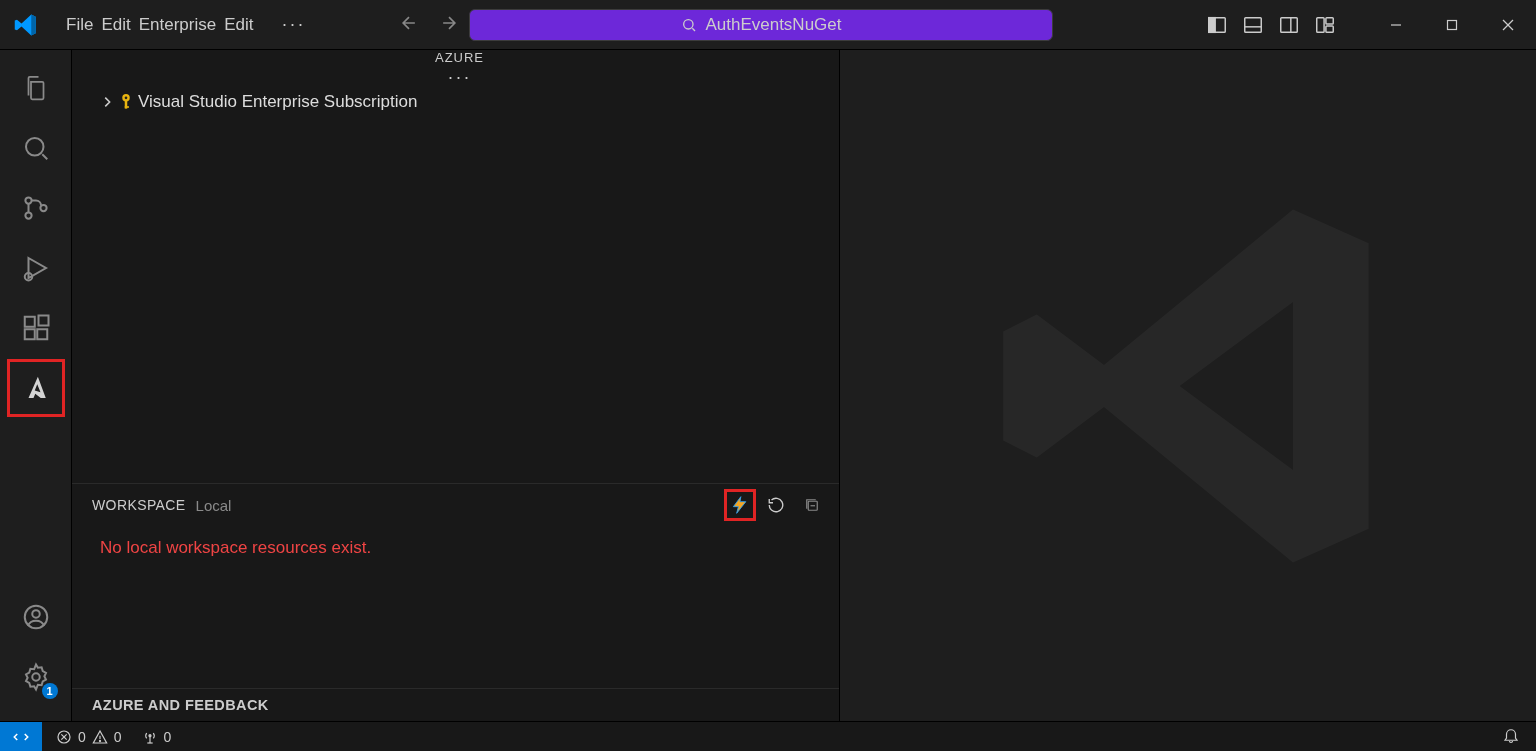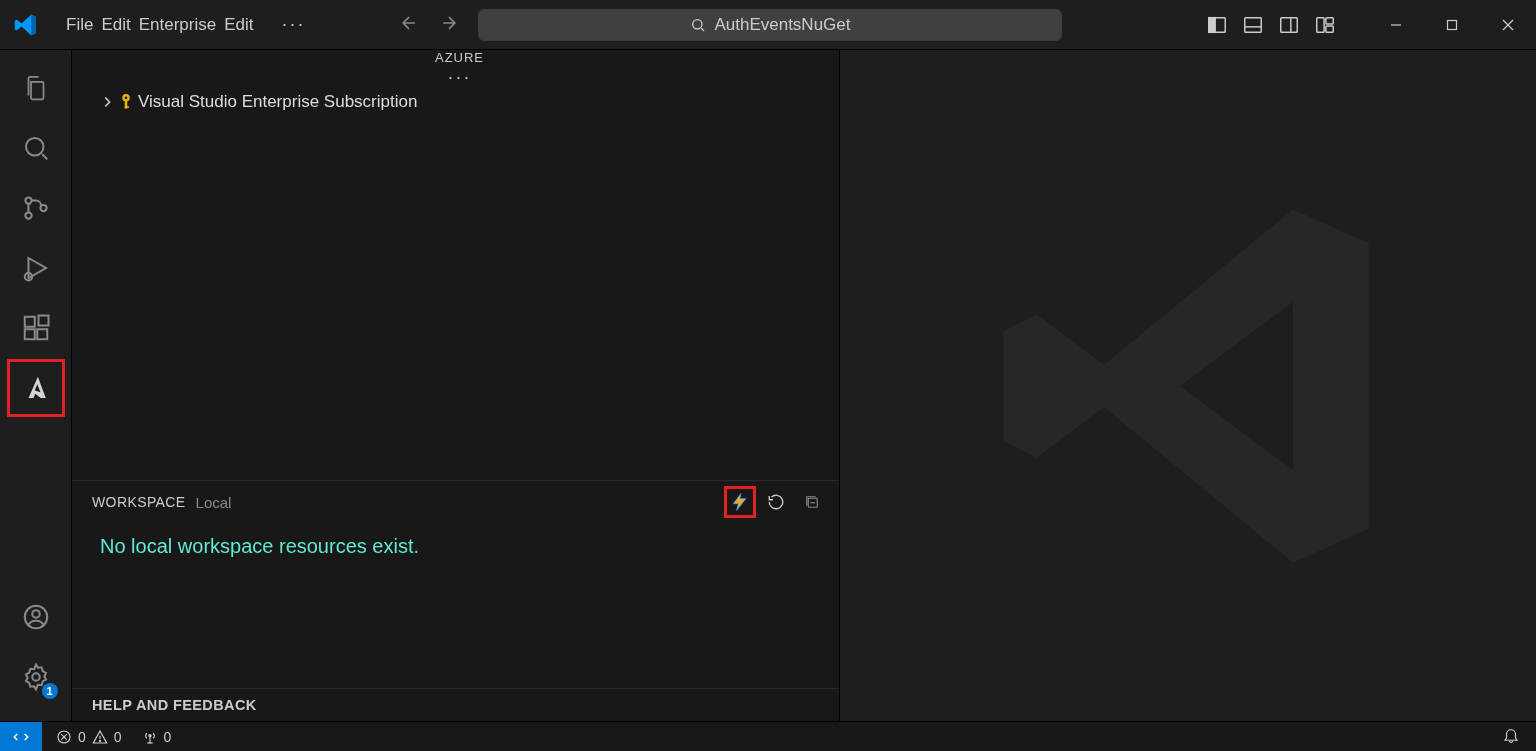--- a/index.html
+++ b/index.html
@@ -24,26 +24,26 @@
     position: relative;
   }
   .tb-left { display:flex; align-items:center; gap:6px; padding-left:14px;}
   .vscode-logo { width:24px; height:24px; display:flex; align-items:center; justify-content:center;}
   .menu { display:flex; gap:8px; margin-left:22px; font-size:17px; color:#ccc;}
   .menu span { cursor: default; }
   .menu-ellipsis { margin-left:22px; color:#ccc; font-size:18px; letter-spacing:2px;}
   .nav-arrows { display:flex; gap:20px; margin-left:88px; color:#888;}
   .nav-arrows svg { width:20px;height:20px; }
   .search-box {
-    margin-left: 13px;
+    margin-left: 4px;
     width: 584px;
     height: 32px;
     border:1px solid #3c3c3c;
     border-radius:6px;
-    background:#404040;
+    background:#6d28d9;
     display:flex;
     align-items:center;
     justify-content:center;
     color:#ccc;
     font-size:17px;
     gap:8px;
   }
   .layout-icons { position:absolute; right:200px; display:flex; gap:14px; align-items:center;}
   .layout-icons .lic { width:22px; height:22px; display:flex; align-items:center; justify-content:center; color:#ccc;}
   .window-controls { position:absolute; right:0; display:flex; gap:0; }
@@ -111,21 +111,21 @@
   .workspace-section { border-top:1px solid #2a2a2a; }
   .workspace-head {
     display:flex; align-items:center; gap:10px;
     padding:8px 10px 2px 10px;
   }
   .workspace-head .title { font-weight:400; letter-spacing:0.4px; font-size:14px;}
   .workspace-head .sub { color:#8a8a8a; font-size:15px;}
   .workspace-actions { margin-left:auto; display:flex; gap:10px; align-items:center; padding-right:4px;}
   .wa { width:26px;height:26px; display:flex; align-items:center;justify-content:center;}
   .wa-hi { outline:3px solid #e02424; outline-offset:0px;}
-  .ws-message { padding:18px 10px 10px 28px; font-size:20px; color:#5eead4;}
+  .ws-message { padding:18px 10px 10px 28px; font-size:17px; color:#ef4444;}
   .ws-fill { height:120px; }
 
   .help-section { border-top:1px solid #2a2a2a; }
   .help-head { display:flex; align-items:center; gap:10px; padding:8px 10px;}
   .help-head .title { font-weight:700; letter-spacing:0.4px; font-size:14.5px;}
 
   .editor-area {
     flex:1;
     background:#1e1e1e;
     position:relative;
@@ -353,21 +353,21 @@
       </div>
       <div class="ws-message">No local workspace resources exist.</div>
       <div class="ws-fill"></div>
     </div>
 
     <div class="help-section">
       <div class="help-head">
         <span class="chev"><svg viewBox="0 0 16 16" fill="none" stroke="currentColor" stroke-width="1.8">
               <path d="M6 3l5 5-5 5"></path>
             </svg></span>
-        <span class="title">HELP AND FEEDBACK</span>
+        <span class="title">AZURE AND FEEDBACK</span>
       </div>
     </div>
   </div>
 
   <div class="editor-area">
     <svg class="watermark" viewBox="0 0 100 100">
       <path fill="currentColor" d="M75 8l18 8v68l-18 8L30 55l-16 12-8-4V37l8-4 16 12L75 8zM75 30L48 50l27 20V30z"></path>
     </svg>
   </div>
 </div>

